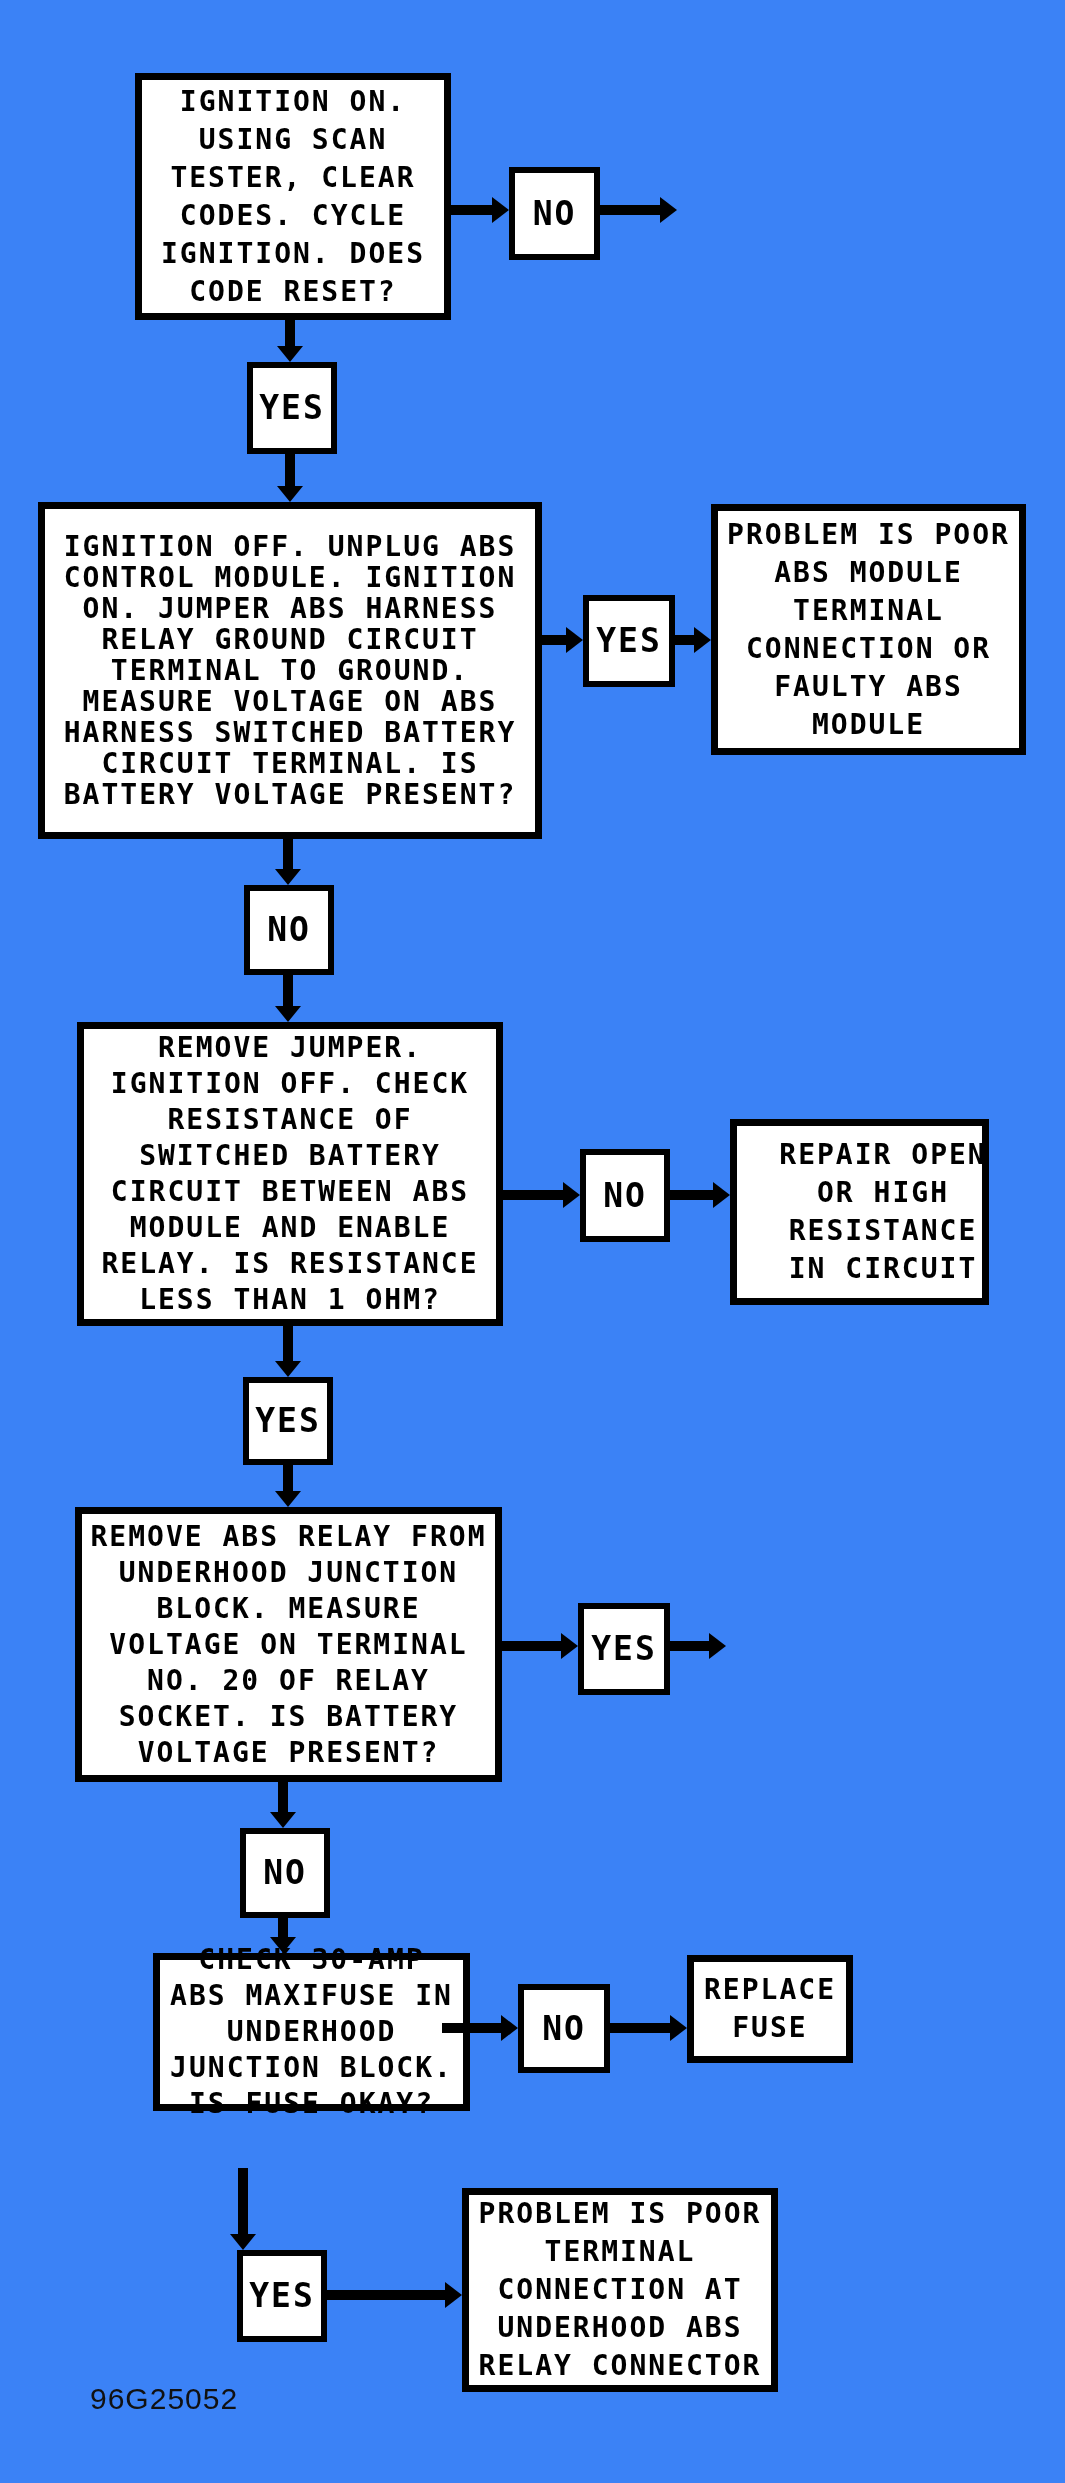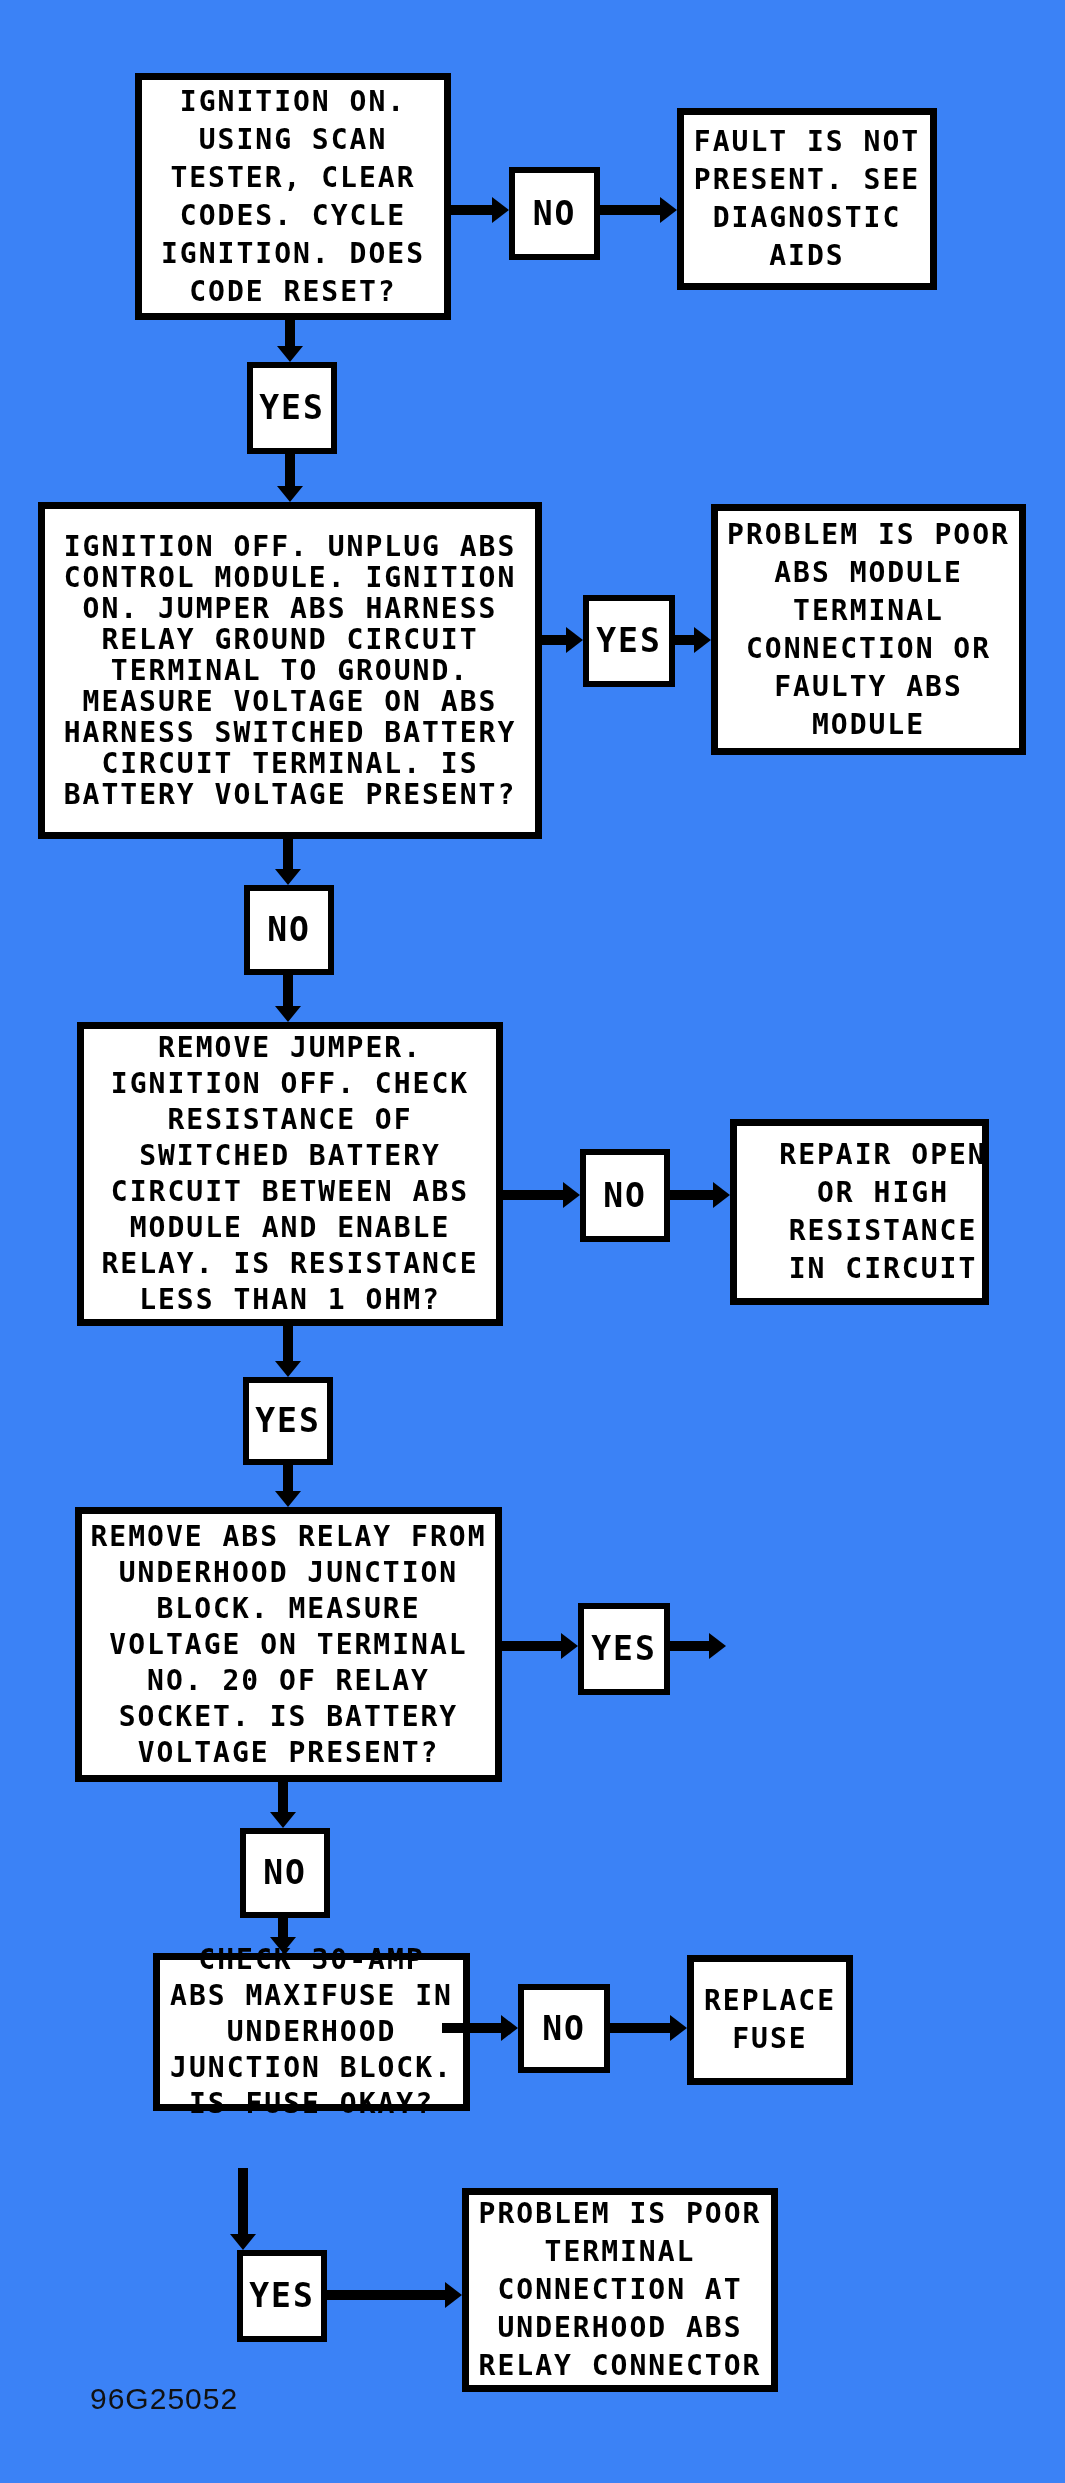--- a/index.html
+++ b/index.html
@@ -119,45 +119,39 @@
   </div>
 
   <div class="box lh36" style="left:125px; top:1953px; width:317px; height:158px;margin-left:28px;">
     <div class="txt">CHECK 30-AMP
 ABS MAXIFUSE IN
 UNDERHOOD
 JUNCTION BLOCK.
 IS FUSE OKAY?</div>
   </div>
 
-  <div class="box" style="left:677px; top:108px; width:260px; height:182px;">
-    <div class="txt">FAULT IS NOT
-PRESENT. SEE
-DIAGNOSTIC
-AIDS</div>
-  </div>
 
   <div class="box" style="left:711px; top:504px; width:315px; height:251px;">
     <div class="txt">PROBLEM IS POOR
 ABS MODULE
 TERMINAL
 CONNECTION OR
 FAULTY ABS
 MODULE</div>
   </div>
 
   <div class="box" style="left:730px; top:1119px; width:259px; height:186px;padding-left:47px;">
     <div class="txt">REPAIR OPEN
 OR HIGH
 RESISTANCE
 IN CIRCUIT</div>
   </div>
 
 
-  <div class="box" style="left:687px; top:1955px; width:166px; height:130px;justify-content:center;">
+  <div class="box" style="left:687px; top:1955px; width:166px; height:108px;justify-content:center;">
     <div class="txt">REPLACE
 FUSE</div>
   </div>
 
   <div class="box" style="left:462px; top:2188px; width:316px; height:204px;">
     <div class="txt">PROBLEM IS POOR
 TERMINAL
 CONNECTION AT
 UNDERHOOD ABS
 RELAY CONNECTOR</div>

